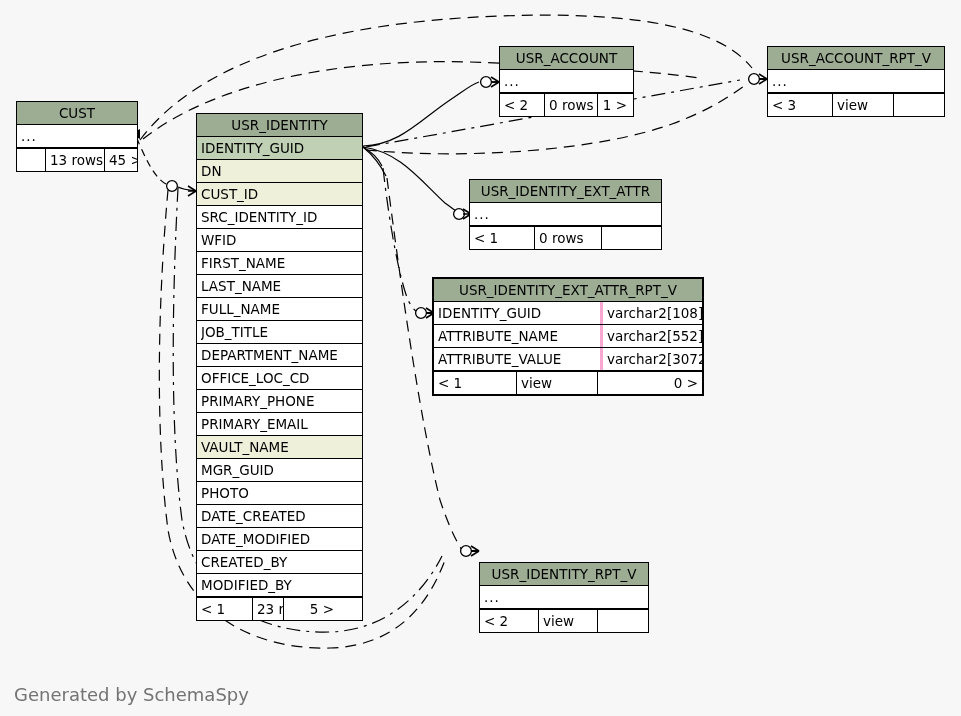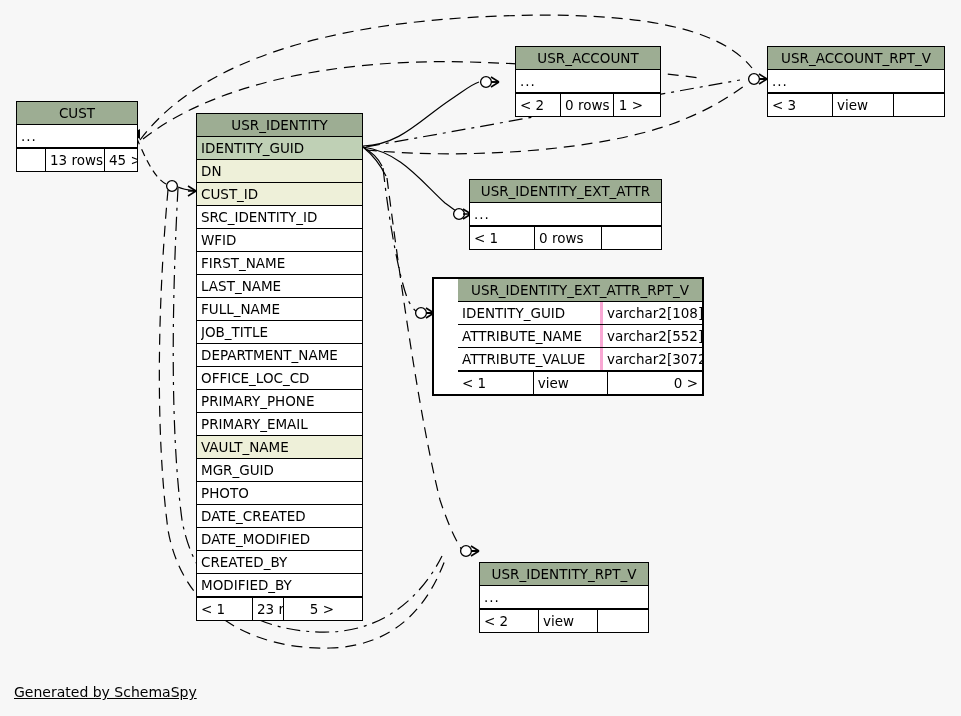--- a/index.html
+++ b/index.html
@@ -70,24 +70,23 @@
     white-space:nowrap;
     padding:0 4px;
   }
   .tb-foot .fc.l{text-align:left;}
   .tb-foot .fc.c{border-left:1px solid #000;border-right:1px solid #000;}
   .tb-foot .fc.r{text-align:right;}
 
   .credit{
     position:absolute;
     left:14px;top:684px;
-    font-size:14px;
-    color:#000000;
+    font-size:18px;
+    color:#737373;
     white-space:nowrap;
-    text-decoration:underline;
   }
 </style>
 </head>
 <body>
 
 <div id="canvas">
 
   <svg class="edges" viewBox="0 0 961 716">
     <defs>
       <marker id="crow" markerWidth="12" markerHeight="12" refX="11" refY="6" orient="auto" markerUnits="userSpaceOnUse">
@@ -222,21 +221,21 @@
         <span class="cname">MODIFIED_BY</span>
       </div>
 
     <div class="tb-foot">
       <div class="fc l" style="width:55px;">&lt; 1</div>
       <div class="fc c" style="width:32px;">23 rows</div>
       <div class="fc r" style="width:54px;">5 &gt;</div>
     </div>
   </div>
 
-  <div class="table-box" style="left:499px;top:46px;width:146px;margin-left:16px;">
+  <div class="table-box" style="left:499px;top:46px;width:135px;">
     <div class="tb-title">USR_ACCOUNT</div>
     <div class="tb-row plain ellipsis">
       <span class="cname">...</span>
     </div>
     <div class="tb-foot">
       <div class="fc l" style="width:44px;">&lt; 2</div>
       <div class="fc c" style="width:54px;">0 rows</div>
       <div class="fc r" style="width:33px;">1 &gt;</div>
     </div>
   </div>
@@ -258,21 +257,21 @@
     <div class="tb-row plain ellipsis">
       <span class="cname">...</span>
     </div>
     <div class="tb-foot">
       <div class="fc l" style="width:64px;">&lt; 1</div>
       <div class="fc c" style="width:68px;">0 rows</div>
       <div class="fc r" style="width:59px;"></div>
     </div>
   </div>
 
-  <div class="table-box thick" style="left:432px;top:277px;width:272px;padding-left:24px;">
+  <div class="table-box thick" style="left:432px;top:277px;width:272px;">
     <div class="tb-title">USR_IDENTITY_EXT_ATTR_RPT_V</div>
 
     <div class="tb-row plain">
       <span class="cname">IDENTITY_GUID</span>
       <span class="ctype">varchar2[108]</span>
     </div>
     <div class="tb-row plain">
       <span class="cname">ATTRIBUTE_NAME</span>
       <span class="ctype">varchar2[552]</span>
     </div>

